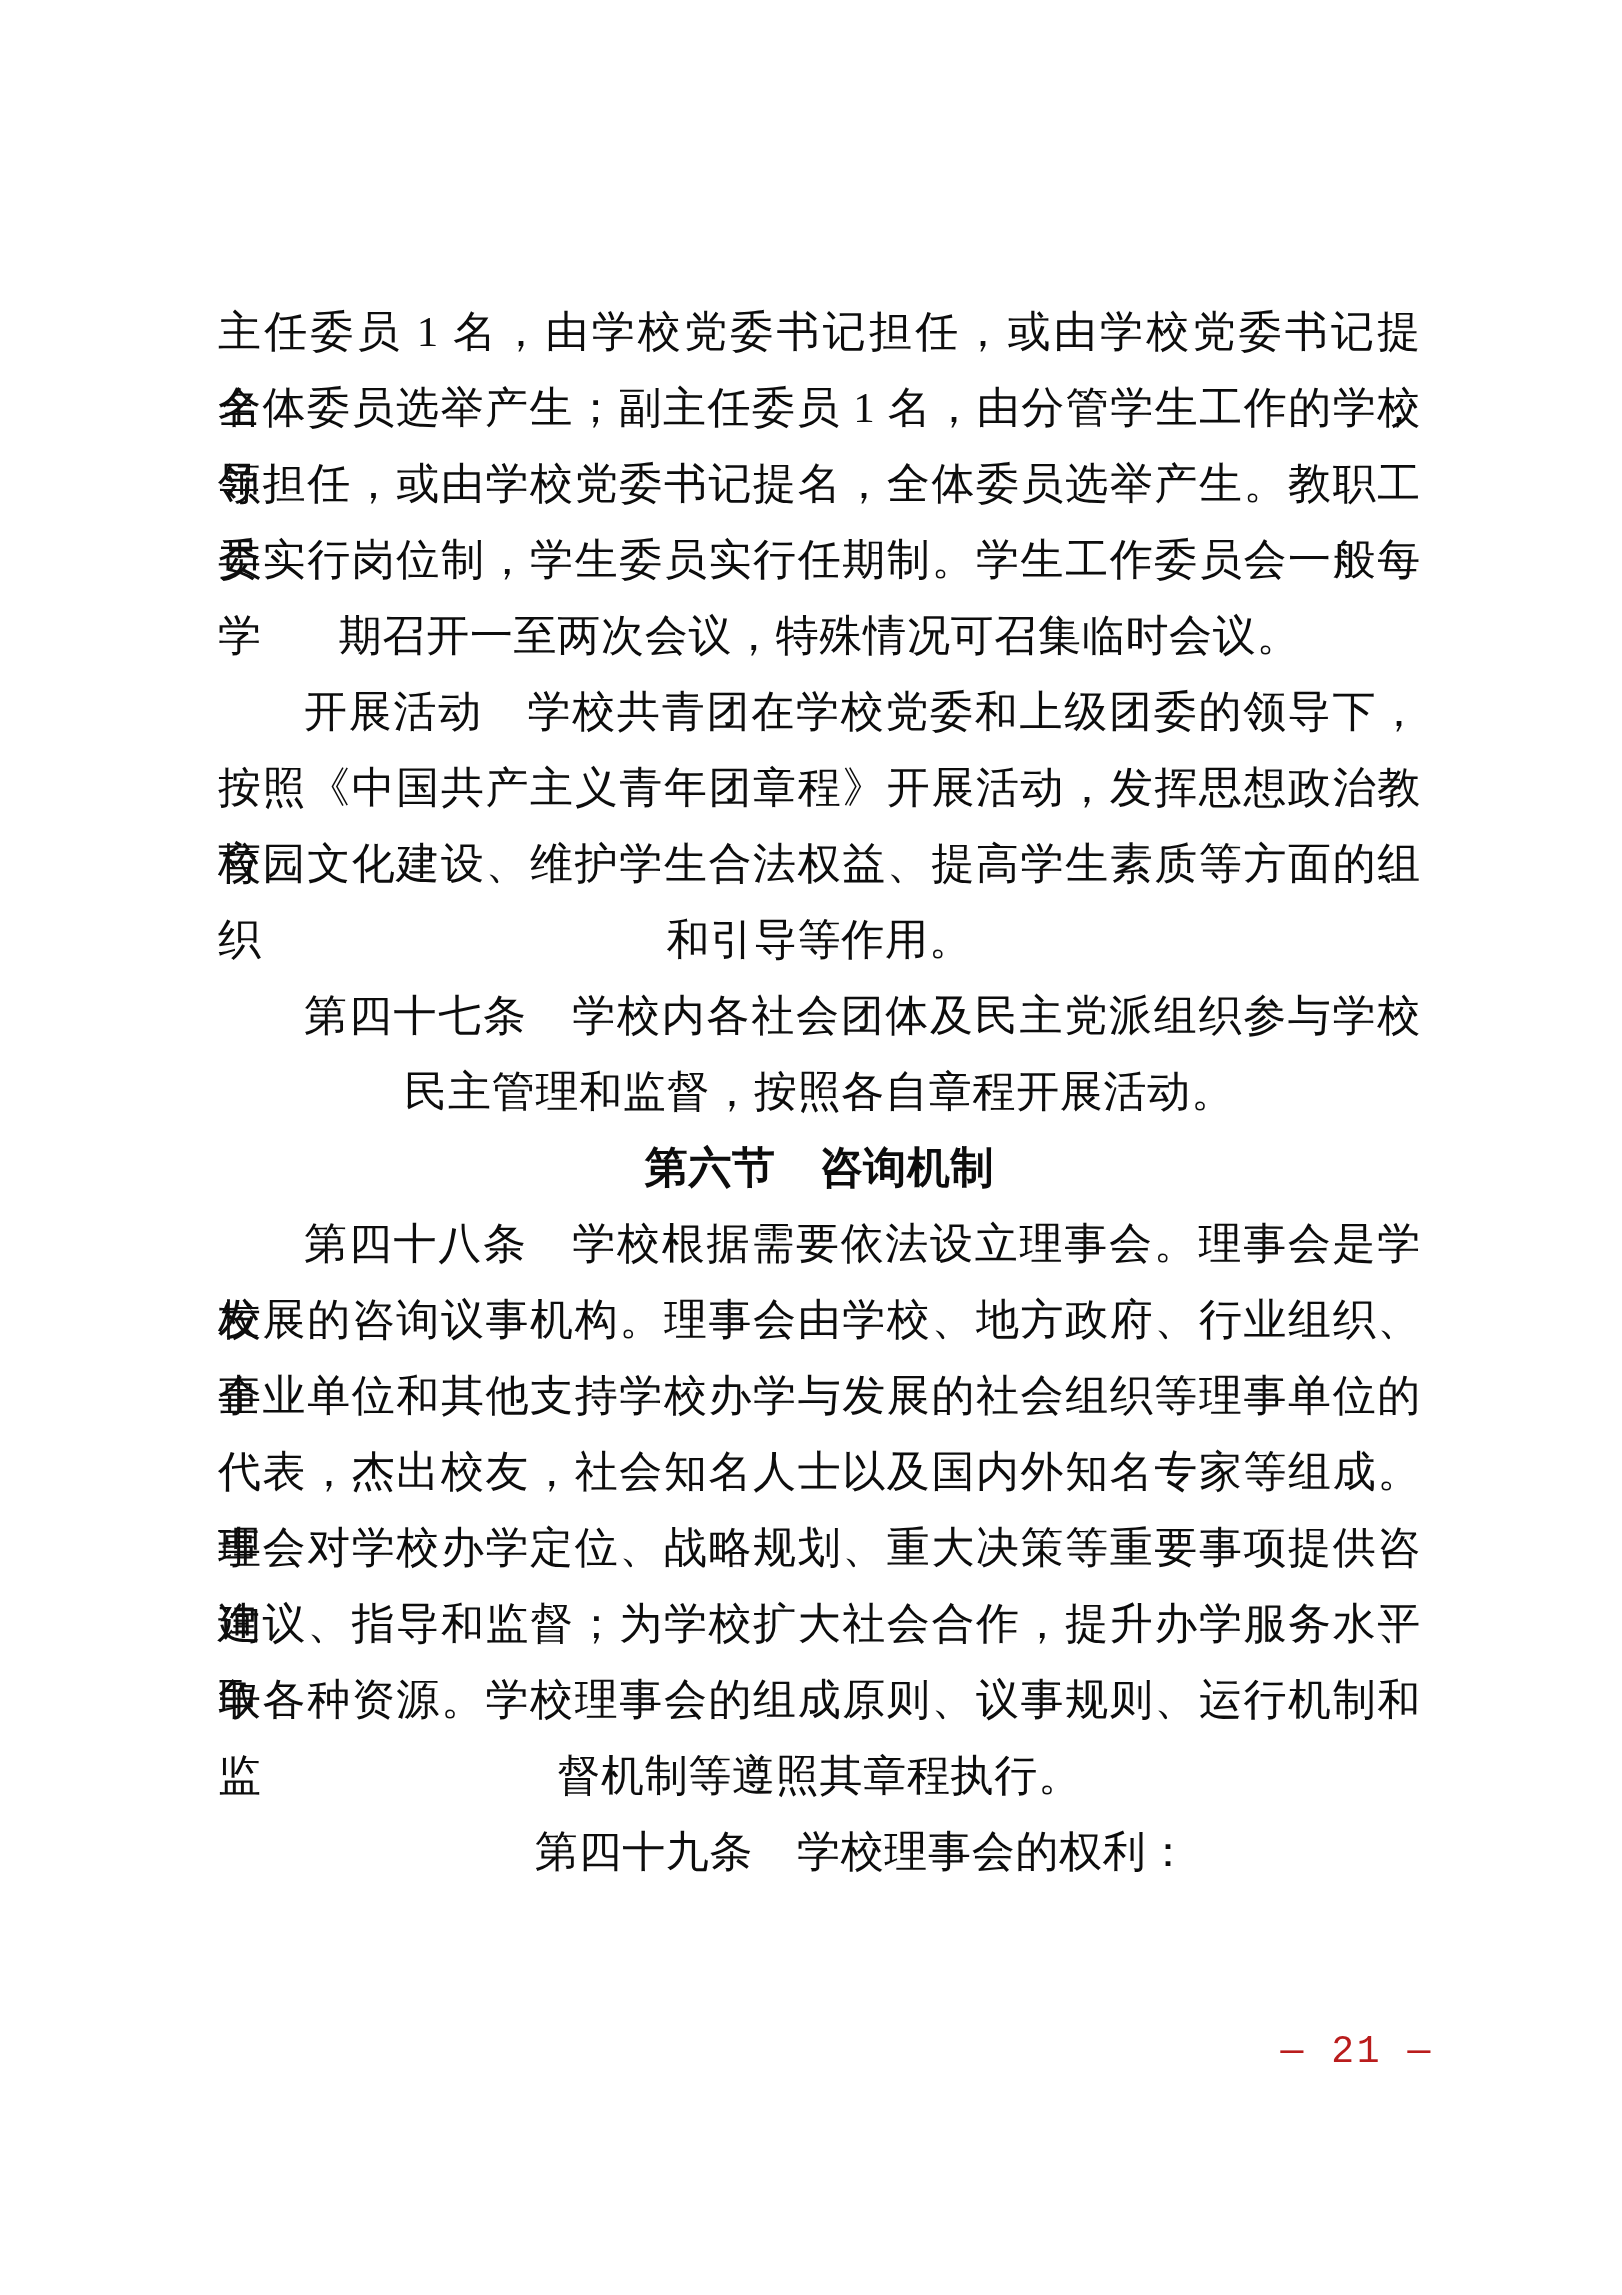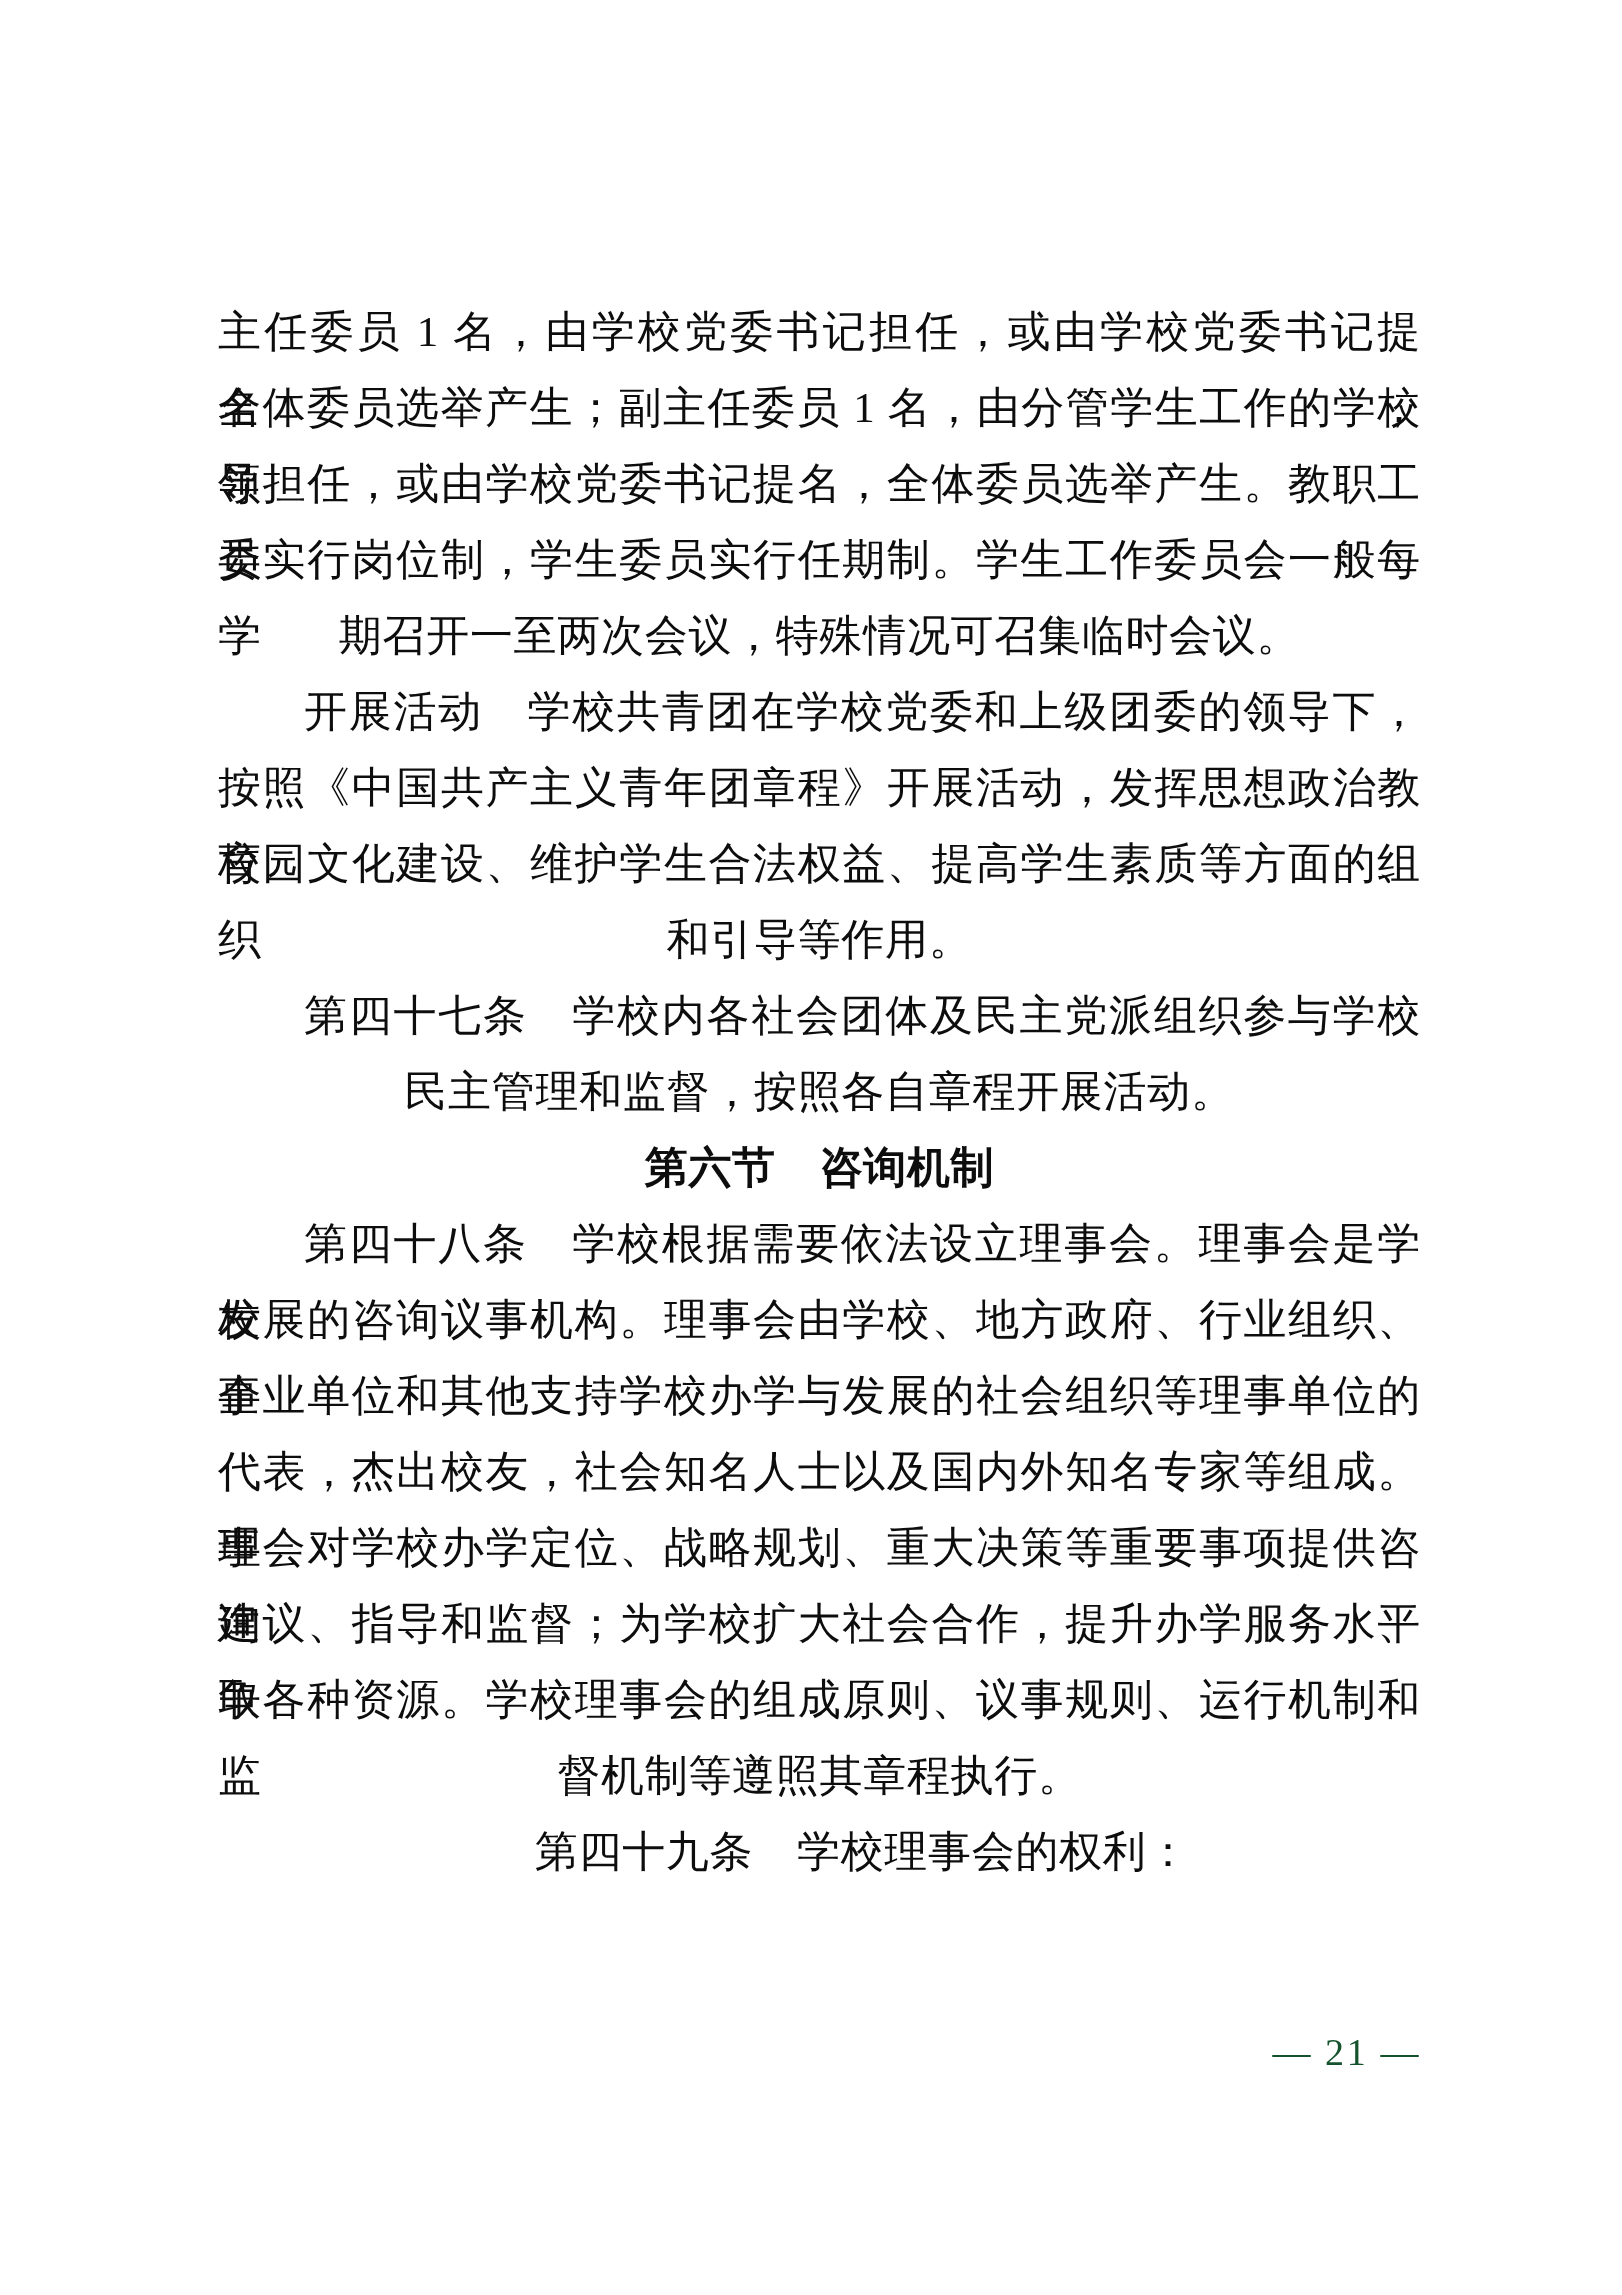--- a/index.html
+++ b/index.html
@@ -45,25 +45,26 @@
   }
   .line.heading {
     text-align: left;
     text-align-last: center;
     font-weight: 700;
     text-indent: 0;
   }
   .page-number {
     position: absolute;
     top: 2026px;
-    right: 202px;
+    right: 190px;
     font-size: 38px;
     line-height: 52px;
     letter-spacing: 2.6px;
-    color: #14532d;
+    color: #b91c1c;
+    font-family: Liberation Mono, monospace;
   }
 </style>
 </head>
 <body>
 
 <div class="page">
   <div class="content" id="document-body">
       <div class="line flush-justify">主任委员 1 名，由学校党委书记担任，或由学校党委书记提名，</div>
       <div class="line flush-justify">全体委员选举产生；副主任委员 1 名，由分管学生工作的学校领</div>
       <div class="line flush-justify">导担任，或由学校党委书记提名，全体委员选举产生。教职工委</div>

